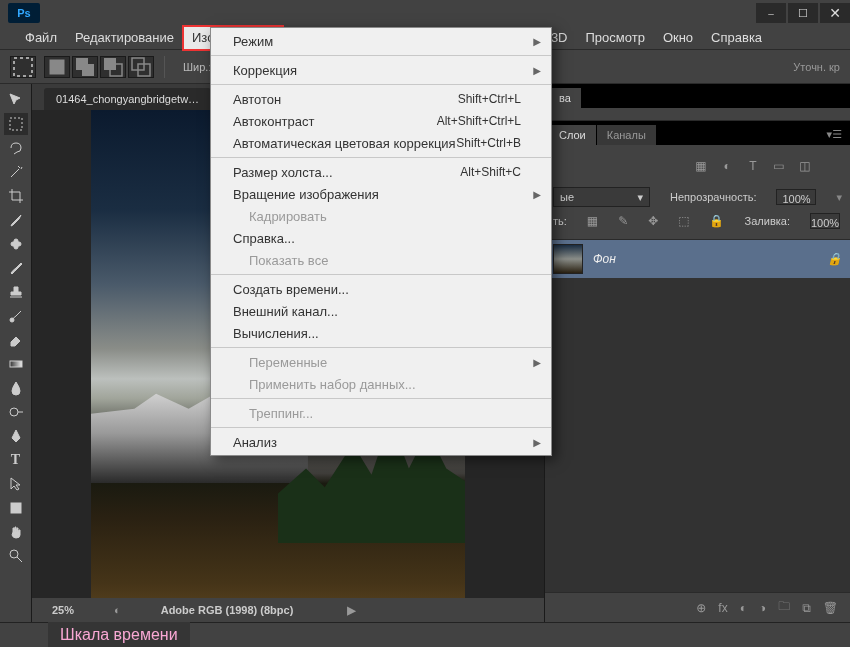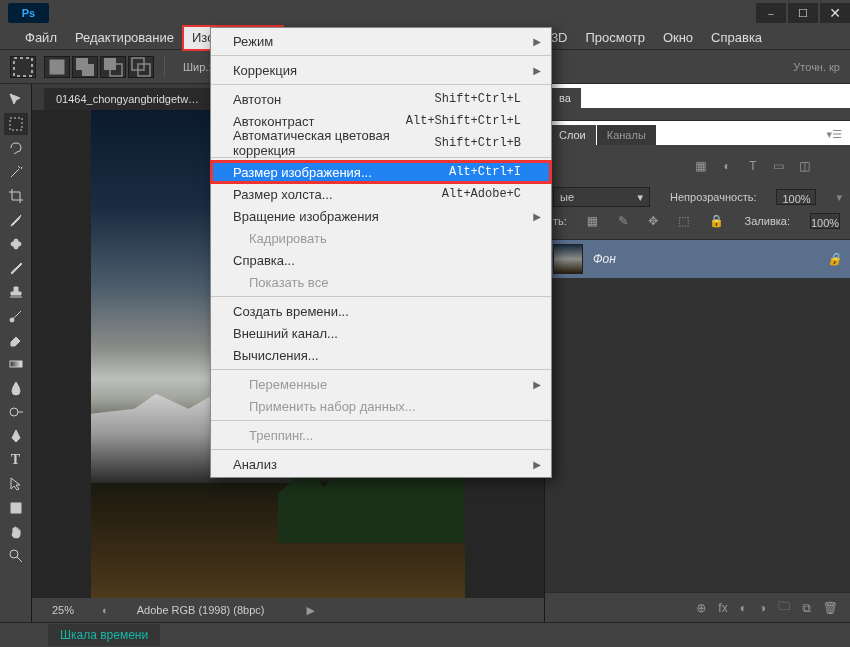--- a/index.html
+++ b/index.html
@@ -1,19 +1,19 @@
 <!DOCTYPE html>
 <html><head>
 <meta charset="utf-8">
 <style>
 * { margin: 0; padding: 0; box-sizing: border-box; font-family: "Segoe UI", Tahoma, sans-serif; }
 body { width: 850px; height: 647px; background: #535353; overflow: hidden; position: relative; }
 
 .titlebar { height: 26px; background: #424242; display: flex; align-items: center; padding-left: 8px; }
-.ps-logo { width: 41px; height: 20px; background: #001e36; color: #31a8ff; font-weight: 700; font-size: 11px; display: flex; align-items: center; justify-content: center; border-radius: 2px; }
+.ps-logo { width: 32px; height: 20px; background: #001e36; color: #31a8ff; font-weight: 700; font-size: 11px; display: flex; align-items: center; justify-content: center; border-radius: 2px; }
 .win-controls { margin-left: auto; display: flex; }
 .win-btn { width: 30px; height: 20px; background: #2a2a2a; margin-left: 2px; display: flex; align-items: center; justify-content: center; color: #ddd; font-size: 11px; cursor: pointer; }
 .win-btn.close { font-size: 14px; }
 
 .menubar { height: 24px; background: #424242; display: flex; align-items: center; padding-left: 16px; color: #ddd; border-bottom: 1px solid #2a2a2a; }
 .menu-item { padding: 0 9px; height: 24px; line-height: 24px; font-size: 13px; cursor: pointer; }
 .menu-item.active { background: #e9e9e9; color: #333; outline: 2px solid #e33; outline-offset: -1px; }
 
 .options-bar { height: 34px; background: #424242; display: flex; align-items: center; padding: 0 10px; color: #bbb; border-bottom: 1px solid #2a2a2a; gap: 8px; font-size: 11px; }
 .opt-icon { width: 26px; height: 22px; background: #2f2f2f; border: 1px solid #1a1a1a; display: flex; align-items: center; justify-content: center; }
@@ -28,47 +28,47 @@
 .tool svg { width: 16px; height: 16px; fill: #ccc; stroke: #ccc; }
 
 .canvas-area { flex: 1; background: #262626; display: flex; flex-direction: column; }
 .doc-tab-bar { height: 26px; background: #3a3a3a; display: flex; align-items: flex-end; padding-left: 12px; }
 .doc-tab { height: 22px; background: #2a2a2a; color: #ddd; font-size: 11px; padding: 0 12px; display: flex; align-items: center; border-top-left-radius: 3px; border-top-right-radius: 3px; }
 .canvas-viewport { flex: 1; display: flex; align-items: center; justify-content: center; overflow: hidden; }
 .doc-image { width: 374px; height: 498px; margin-left: -20px; margin-top: 10px; background: linear-gradient(to bottom, #0b1a2e 0%, #1a2d42 20%, #4a5a6a 35%, #8a8d88 48%, #bcc0bd 54%, #a0a49a 58%, #6b6e66 62%, #3f3d3a 73%, #1a1a10 75%, #2a2112 82%, #453418 95%, #55401e 100%); position: relative; }
 .doc-image::before { content: ""; position: absolute; top: 55%; left: 0; width: 58%; height: 20%; background: linear-gradient(to top, #2a2a2a, #999, #ddd); clip-path: polygon(0% 100%, 0% 30%, 20% 25%, 30% 10%, 45% 25%, 65% 0%, 80% 25%, 100% 40%, 100% 100%); }
 .doc-image::after { content: ""; position: absolute; top: 62%; left: 50%; width: 50%; height: 25%; background: #1a3018; clip-path: polygon(0% 100%, 0% 60%, 15% 40%, 25% 55%, 40% 20%, 50% 45%, 60% 0%, 70% 40%, 80% 10%, 90% 40%, 100% 50%, 100% 100%); }
 
-.status-bar { height: 24px; background: #424242; display: flex; align-items: center; padding: 0 20px; color: #ccc; font-size: 11px; gap: 28px; }
+.status-bar { height: 24px; background: #424242; display: flex; align-items: center; padding: 0 20px; color: #ccc; font-size: 11px; gap: 40px; font-weight: bold; }
 .status-bar .arrow { color: #999; margin-left: 14px; }
 
 .right-panels { width: 306px; background: #424242; border-left: 1px solid #1a1a1a; display: flex; flex-direction: column; font-size: 11px; color: #ccc; }
-.panel-tabrow { height: 24px; display: flex; align-items: flex-end; padding-left: 4px; background: #ffffff; }
+.panel-tabrow { height: 24px; display: flex; align-items: flex-end; padding-left: 4px; background: #000000; }
 .panel-tab { padding: 4px 10px; background: #424242; font-size: 11px; color: #ddd; margin-right: 1px; cursor: pointer; }
 .panel-tab.dim { background: #383838; color: #999; }
 .panel-body { background: #424242; padding: 6px 8px; border-bottom: 1px solid #2a2a2a; }
 .panel-row { display: flex; align-items: center; gap: 20px; height: 24px; }
 .panel-select { background: #3a3a3a; border: 1px solid #222; height: 20px; flex: 1; display: flex; align-items: center; padding: 0 6px; font-size: 11px; color: #ccc; }
 .panel-pct { width: 40px; background: #3a3a3a; border: 1px solid #222; height: 16px; text-align: center; line-height: 18px; font-size: 11px; }
 .panel-icons-row { display: flex; gap: 4px; padding: 4px 0 8px 0; }
 .panel-mini-icon { width: 22px; height: 22px; display: flex; align-items: center; justify-content: center; color: #999; font-size: 12px; cursor: pointer; }
 .layer-row { height: 38px; background: #5a6f8c; display: flex; align-items: center; padding: 0 8px; gap: 10px; color: #eee; font-style: italic; font-size: 12px; }
 .layer-thumb { width: 30px; height: 30px; background: linear-gradient(to bottom, #1a2d42 0%, #8a8d88 50%, #2a2112 100%); border: 1px solid #222; }
 .layer-lock { margin-left: auto; color: #ccc; }
 .spacer-dark { flex: 1; background: #323232; }
 .panel-footer { height: 30px; display: flex; align-items: center; justify-content: flex-end; gap: 12px; padding-right: 12px; background: #424242; border-top: 1px solid #2a2a2a; color: #999; font-size: 12px; }
 
 .bottom-bar { height: 25px; background: #424242; border-top: 1px solid #222; display: flex; align-items: center; padding-left: 48px; }
-.bottom-tab { background: #353535; color: #14b8a6; font-size: 12px; padding: 4px 12px; }
+.bottom-tab { background: #353535; color: #f9a8d4; font-size: 16px; padding: 4px 12px; }
 
 
 .dropdown { position: absolute; left: 210px; top: 27px; width: 342px; background: #f0f0f0; border: 1px solid #8a8a8a; box-shadow: 4px 4px 12px rgba(0,0,0,.5); z-index: 100; padding: 2px 0; }
 .dd-item { height: 22px; display: flex; align-items: center; padding: 0 30px 0 22px; font-size: 13px; color: #333; cursor: pointer; position: relative; }
 .dd-item.disabled { color: #9a9a9a; cursor: default; margin-left: 16px; }
-.dd-item .shortcut { margin-left: auto; font-size: 12px; font-family: Liberation Mono, monospace; }
+.dd-item .shortcut { margin-left: auto; font-size: 12px; }
 .dd-item .sub-arrow { position: absolute; right: 10px; font-size: 10px; color: #666; }
 .dd-sep { height: 1px; background: #c8c8c8; margin: 3px 0; }
 .dd-item.highlight { background: #2183f2; color: #fff; }
 .dd-item.boxed { outline: 3px solid #e33; outline-offset: -2px; }
 </style>
 </head>
 <body>
 
 <div class="titlebar">
   <div class="ps-logo">Ps</div>
@@ -342,27 +342,23 @@
     </div>
     <div class="dd-item">
       <span>Автоконтраст</span>
       <span class="shortcut">Alt+Shift+Ctrl+L</span>
     </div>
     <div class="dd-item">
       <span>Автоматическая цветовая коррекция</span>
       <span class="shortcut">Shift+Ctrl+B</span>
     </div>
     <div class="dd-sep"></div>
-    <div class="dd-item highlight boxed">
-      <span>Размер изображения...</span>
-      <span class="shortcut">Alt+Ctrl+I</span>
-    </div>
     <div class="dd-item">
       <span>Размер холста...</span>
-      <span class="shortcut">Alt+Adobe+C</span>
+      <span class="shortcut">Alt+Shift+C</span>
     </div>
     <div class="dd-item">
       <span>Вращение изображения</span>
       <span class="sub-arrow">▶</span>
     </div>
     <div class="dd-item disabled">
       <span>Кадрировать</span>
     </div>
     <div class="dd-item">
       <span>Справка...</span>

